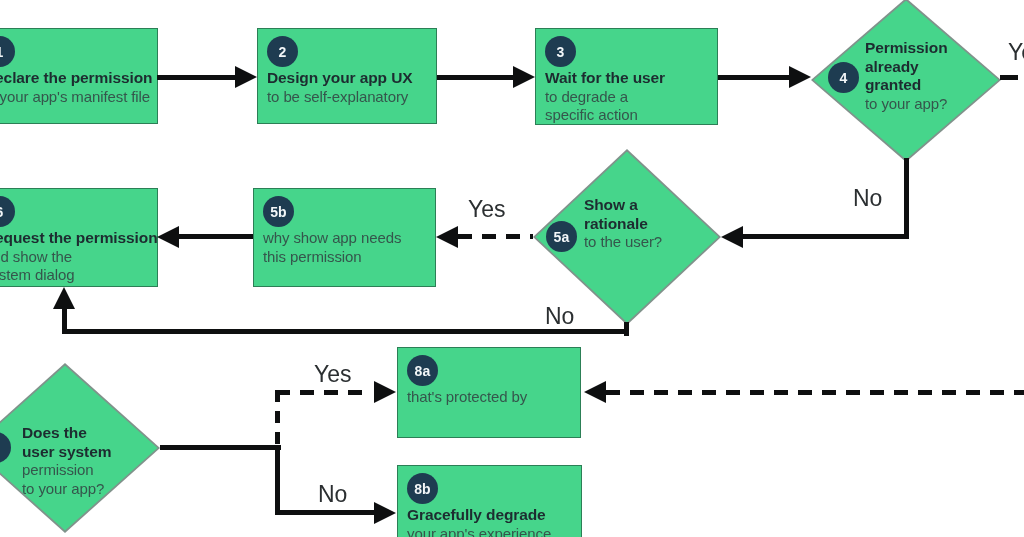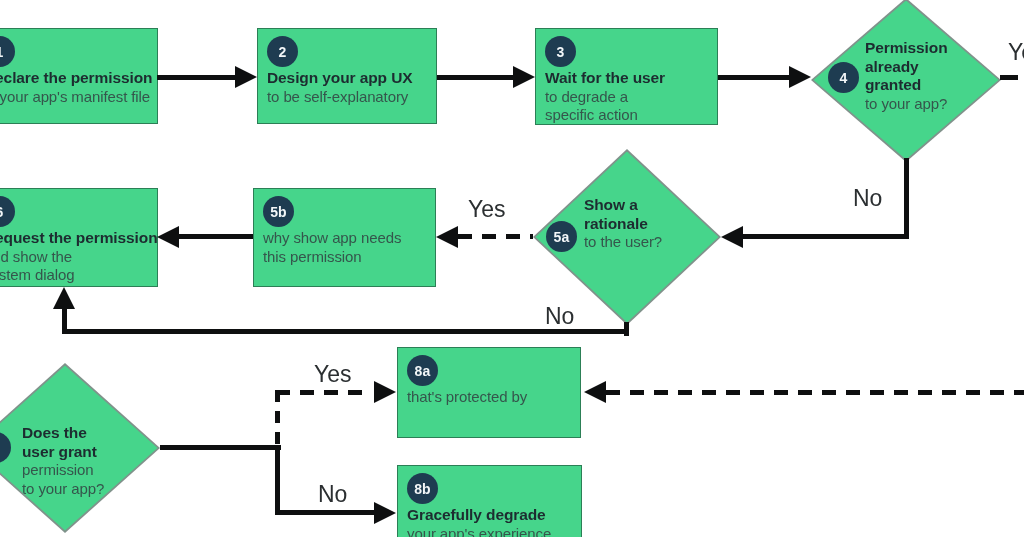--- a/index.html
+++ b/index.html
@@ -120,21 +120,21 @@
     <div class="t-bold">rationale</div>
     <div class="t-reg">to the user?</div>
   </div>
 
   <div class="diamond" style="left:-30px;top:363px;width:190px;height:170px;">
     <div class="fill"></div>
   </div>
   <div class="badge" style="left:-20px;top:432px;">7</div>
   <div class="dtext" style="left:22px;top:412px;margin-top:12px;">
     <div class="t-bold">Does the</div>
-    <div class="t-bold">user grant</div>
+    <div class="t-bold">user system</div>
     <div class="t-reg">permission</div>
     <div class="t-reg">to your app?</div>
   </div>
 
   <div class="ln" style="left:157px;top:75px;width:78px;height:5px;"></div>
   <div class="arr r" style="left:235px;top:66px;"></div>
 
   <div class="ln" style="left:437px;top:75px;width:76px;height:5px;"></div>
   <div class="arr r" style="left:513px;top:66px;"></div>
 

